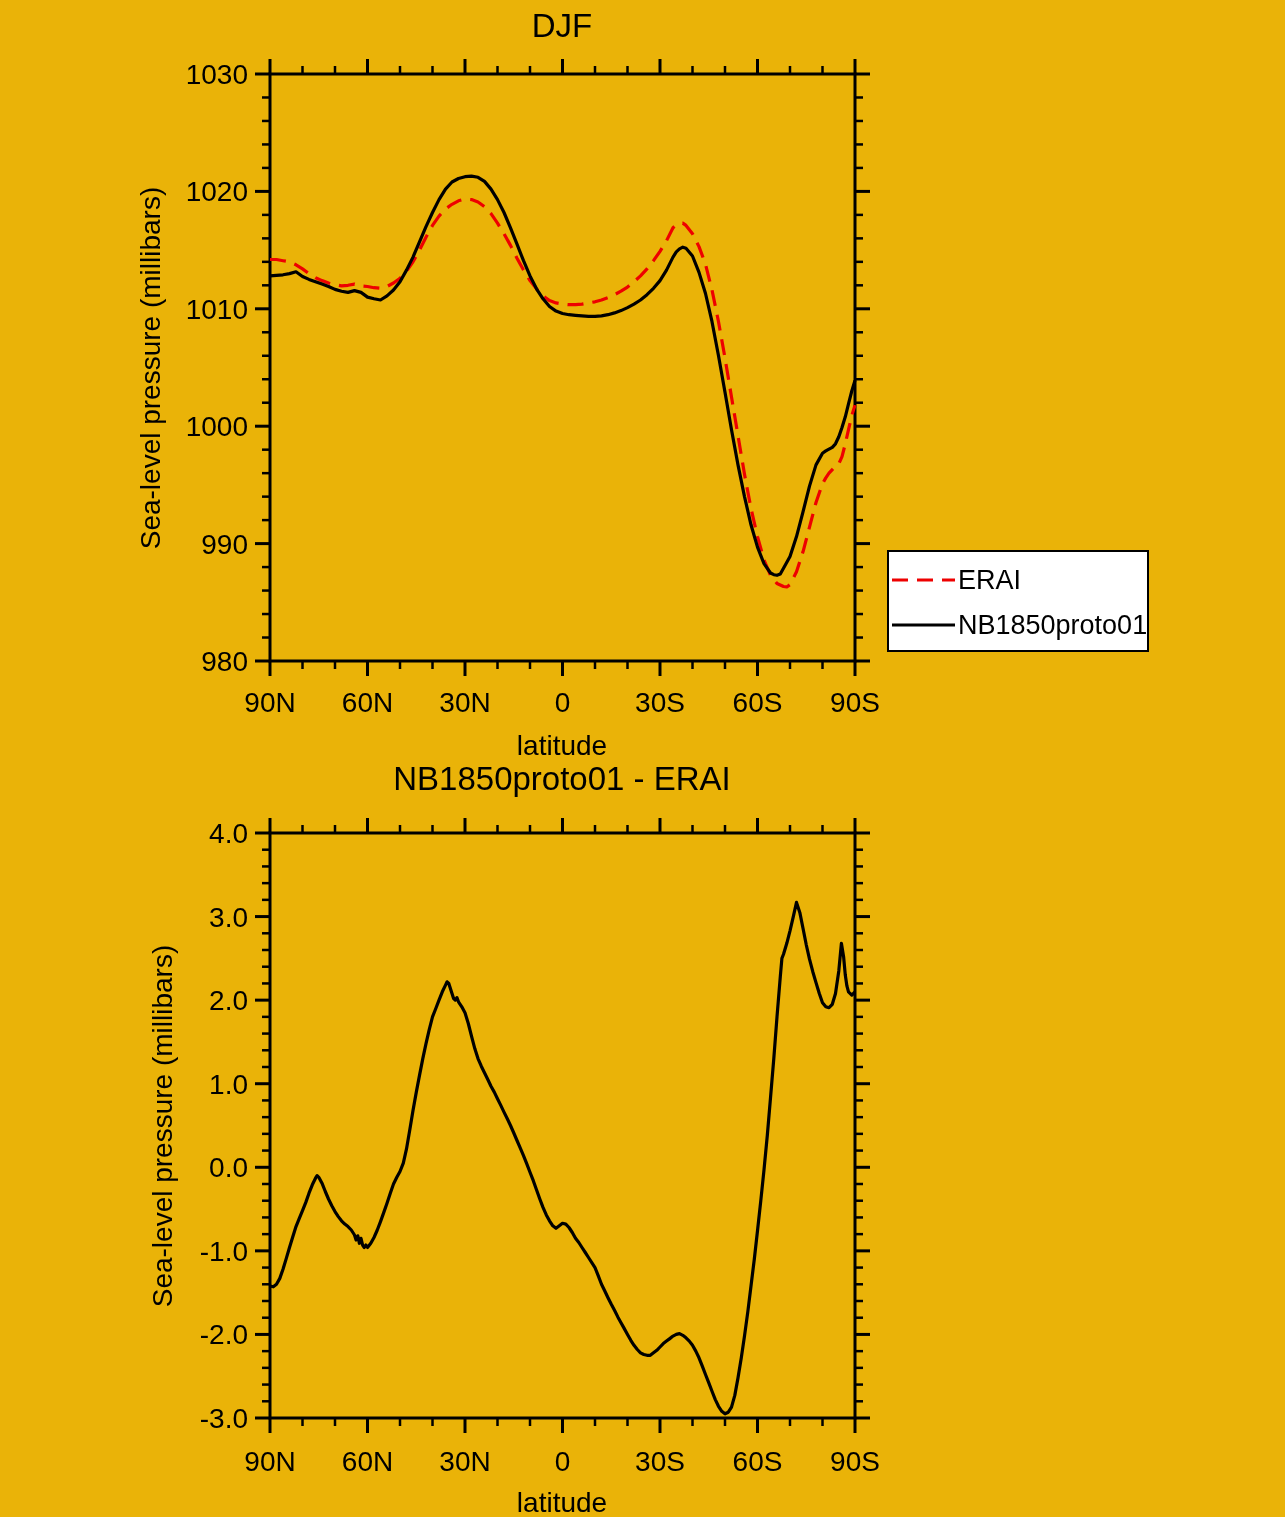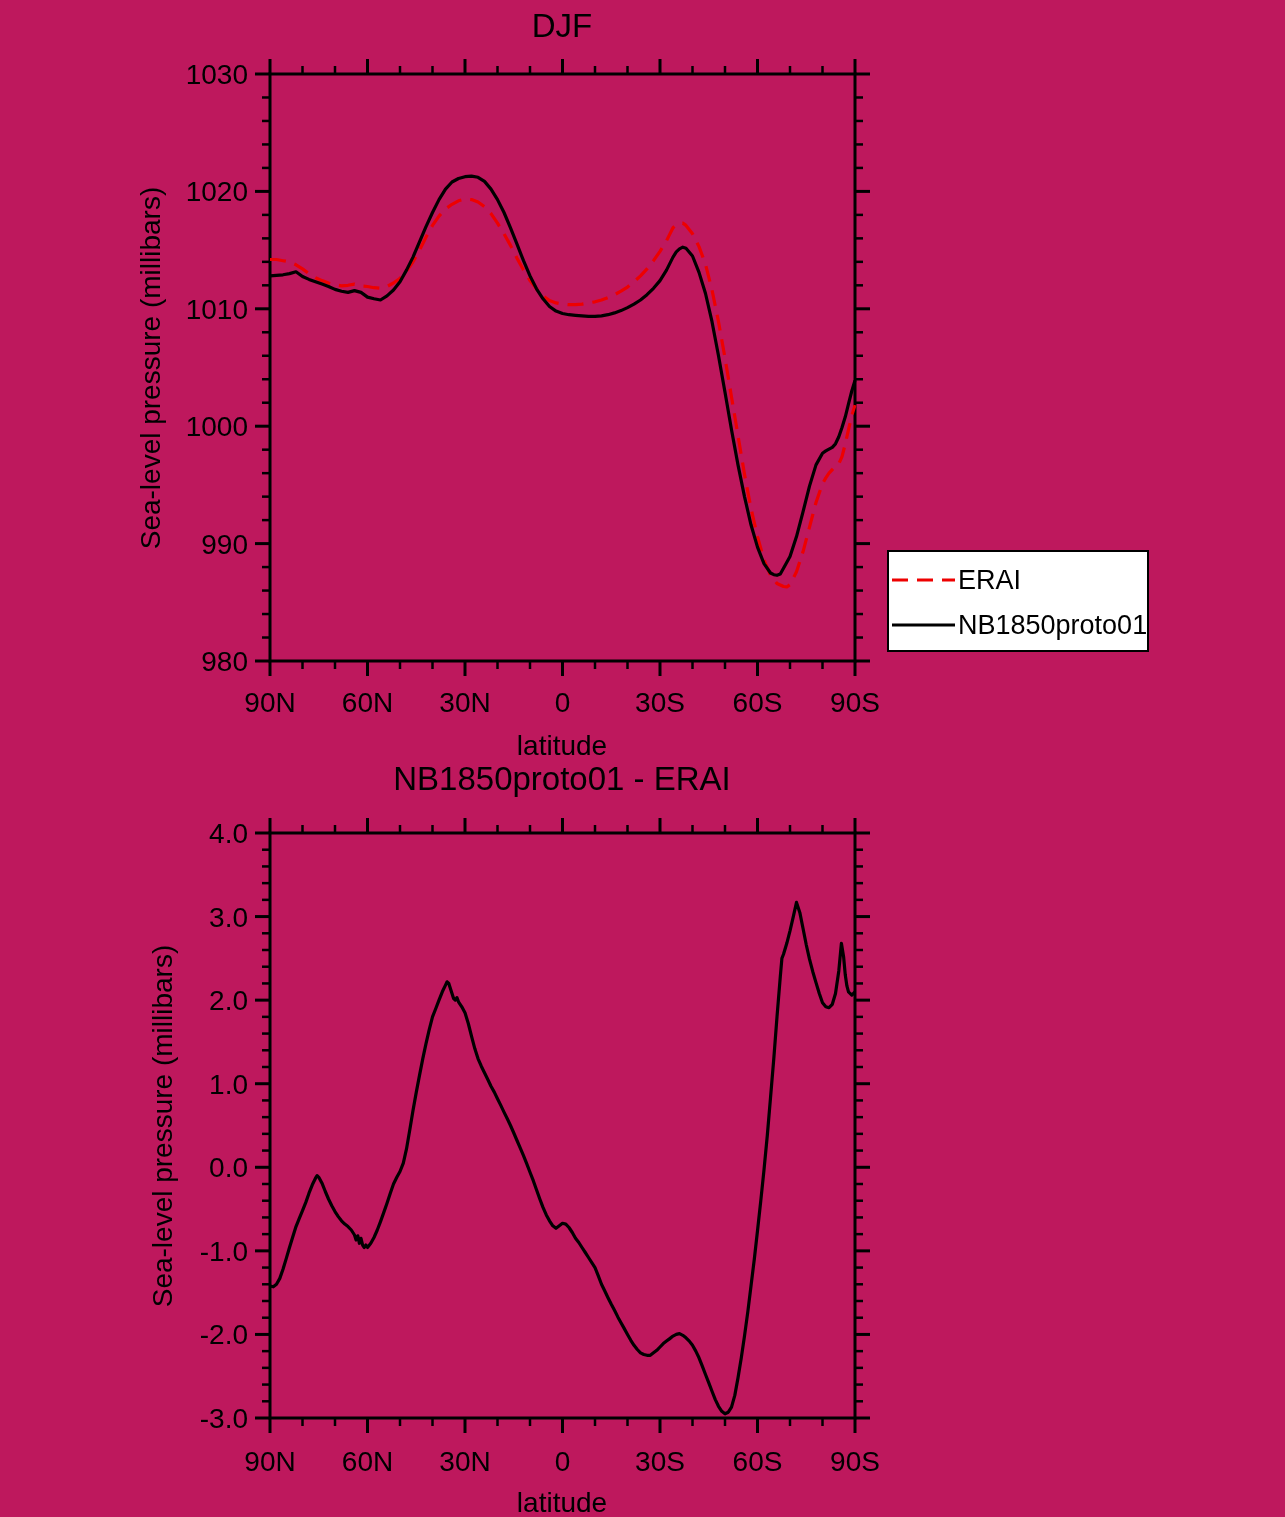--- a/index.html
+++ b/index.html
@@ -1,16 +1,16 @@
 <!DOCTYPE html>
 <html><head>
 <meta charset="utf-8">
 <style>
   html,body{margin:0;padding:0;background:#ffffff;}
-  #stage{position:relative;width:1285px;height:1517px;background:#be185d;overflow:hidden;}
+  #stage{position:relative;width:1285px;height:1517px;background:#eab308;overflow:hidden;}
   svg{display:block;}
   .title{font:33px "Liberation Sans", sans-serif;fill:#000;}
   .axtitle{font:28px "Liberation Sans", sans-serif;fill:#000;}
   .ticklbl{font:28px "Liberation Sans", sans-serif;fill:#000;}
   .leglbl{font:27px "Liberation Sans", sans-serif;fill:#000;}
   .frame{fill:none;stroke:#000;stroke-width:3;}
   .tick-major{stroke:#000;stroke-width:3;}
   .tick-minor{stroke:#000;stroke-width:2.5;}
   .curve{fill:none;stroke-linejoin:round;}
   .legend-box{fill:#fff;stroke:#000;stroke-width:2;}

